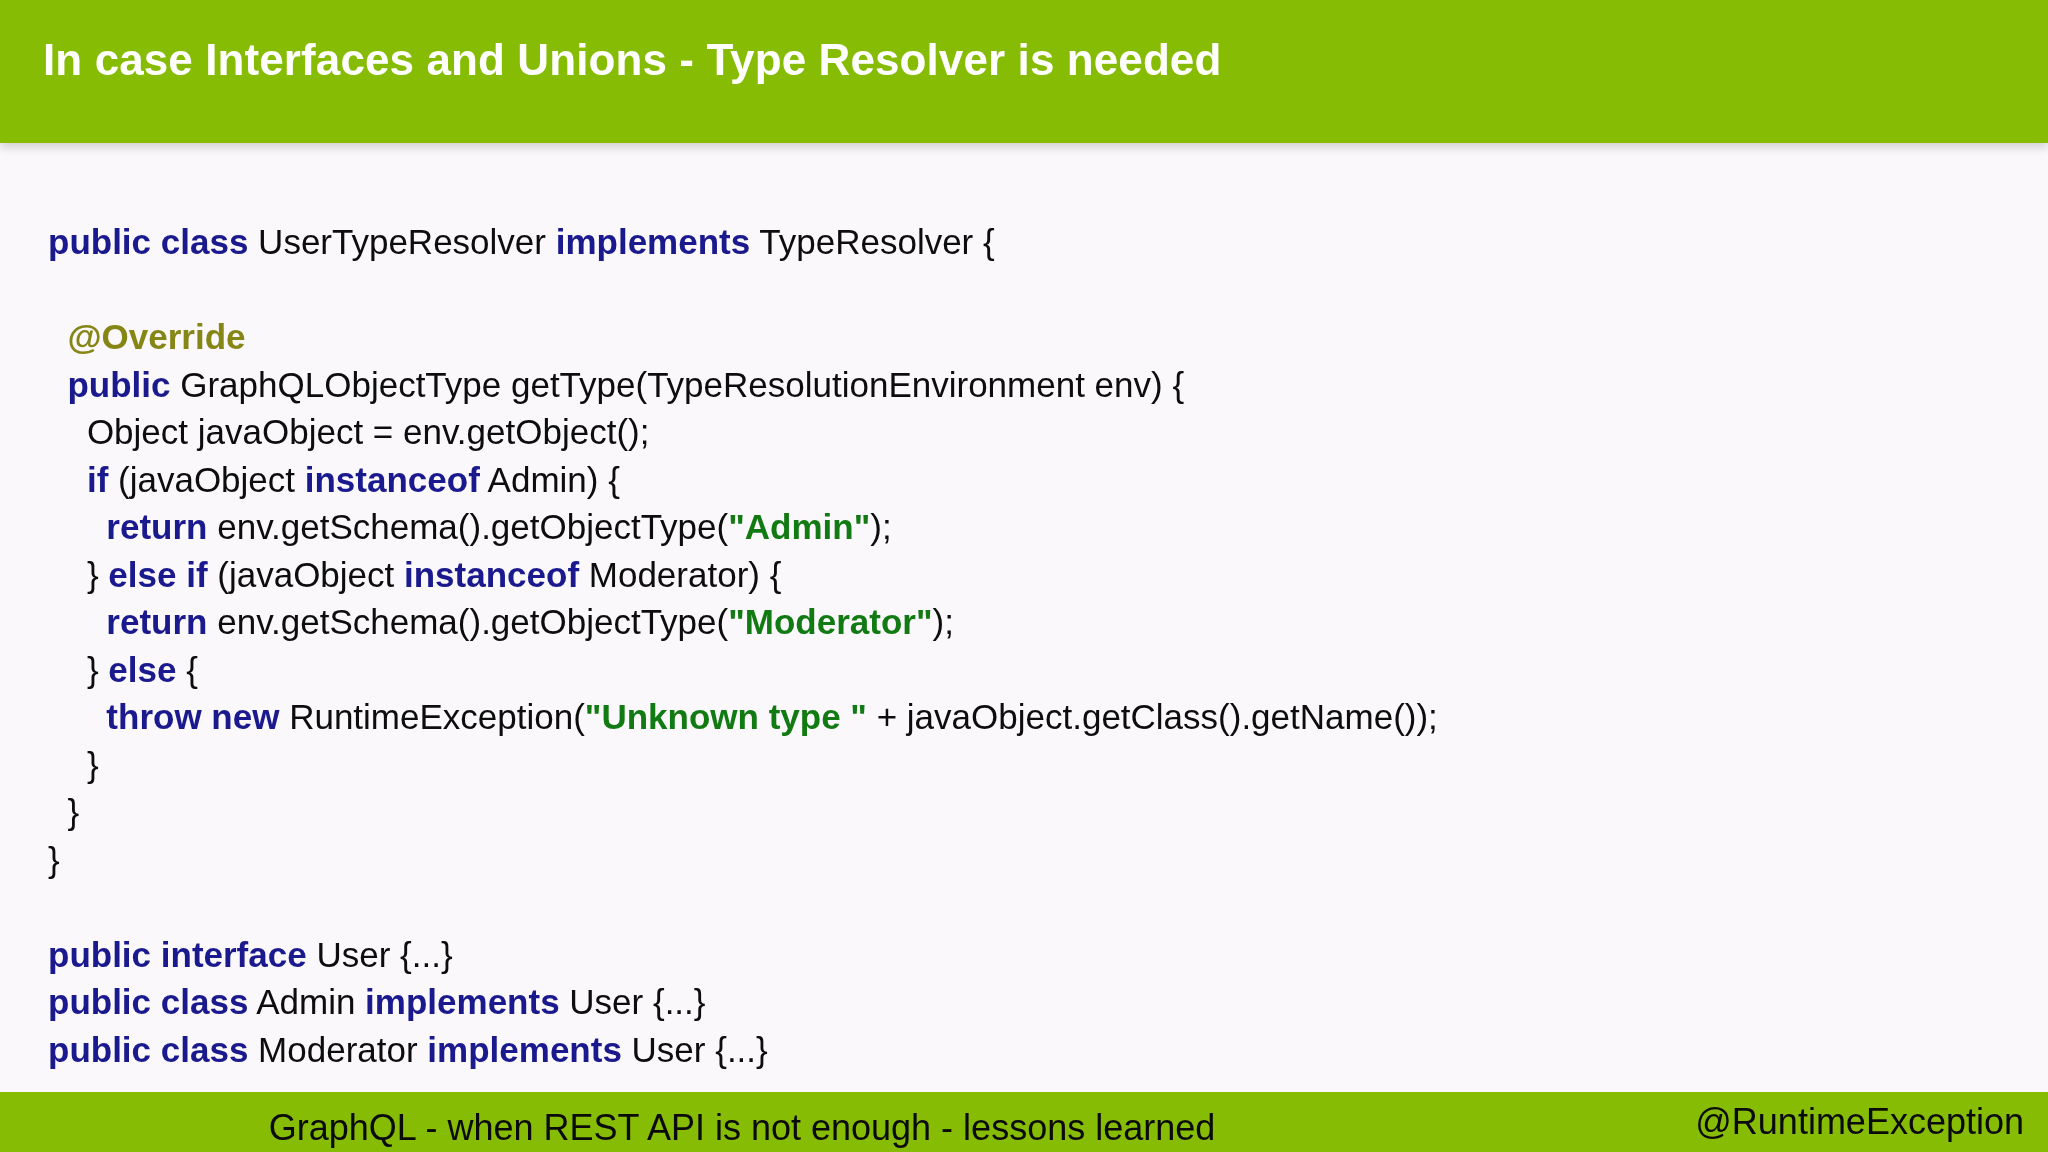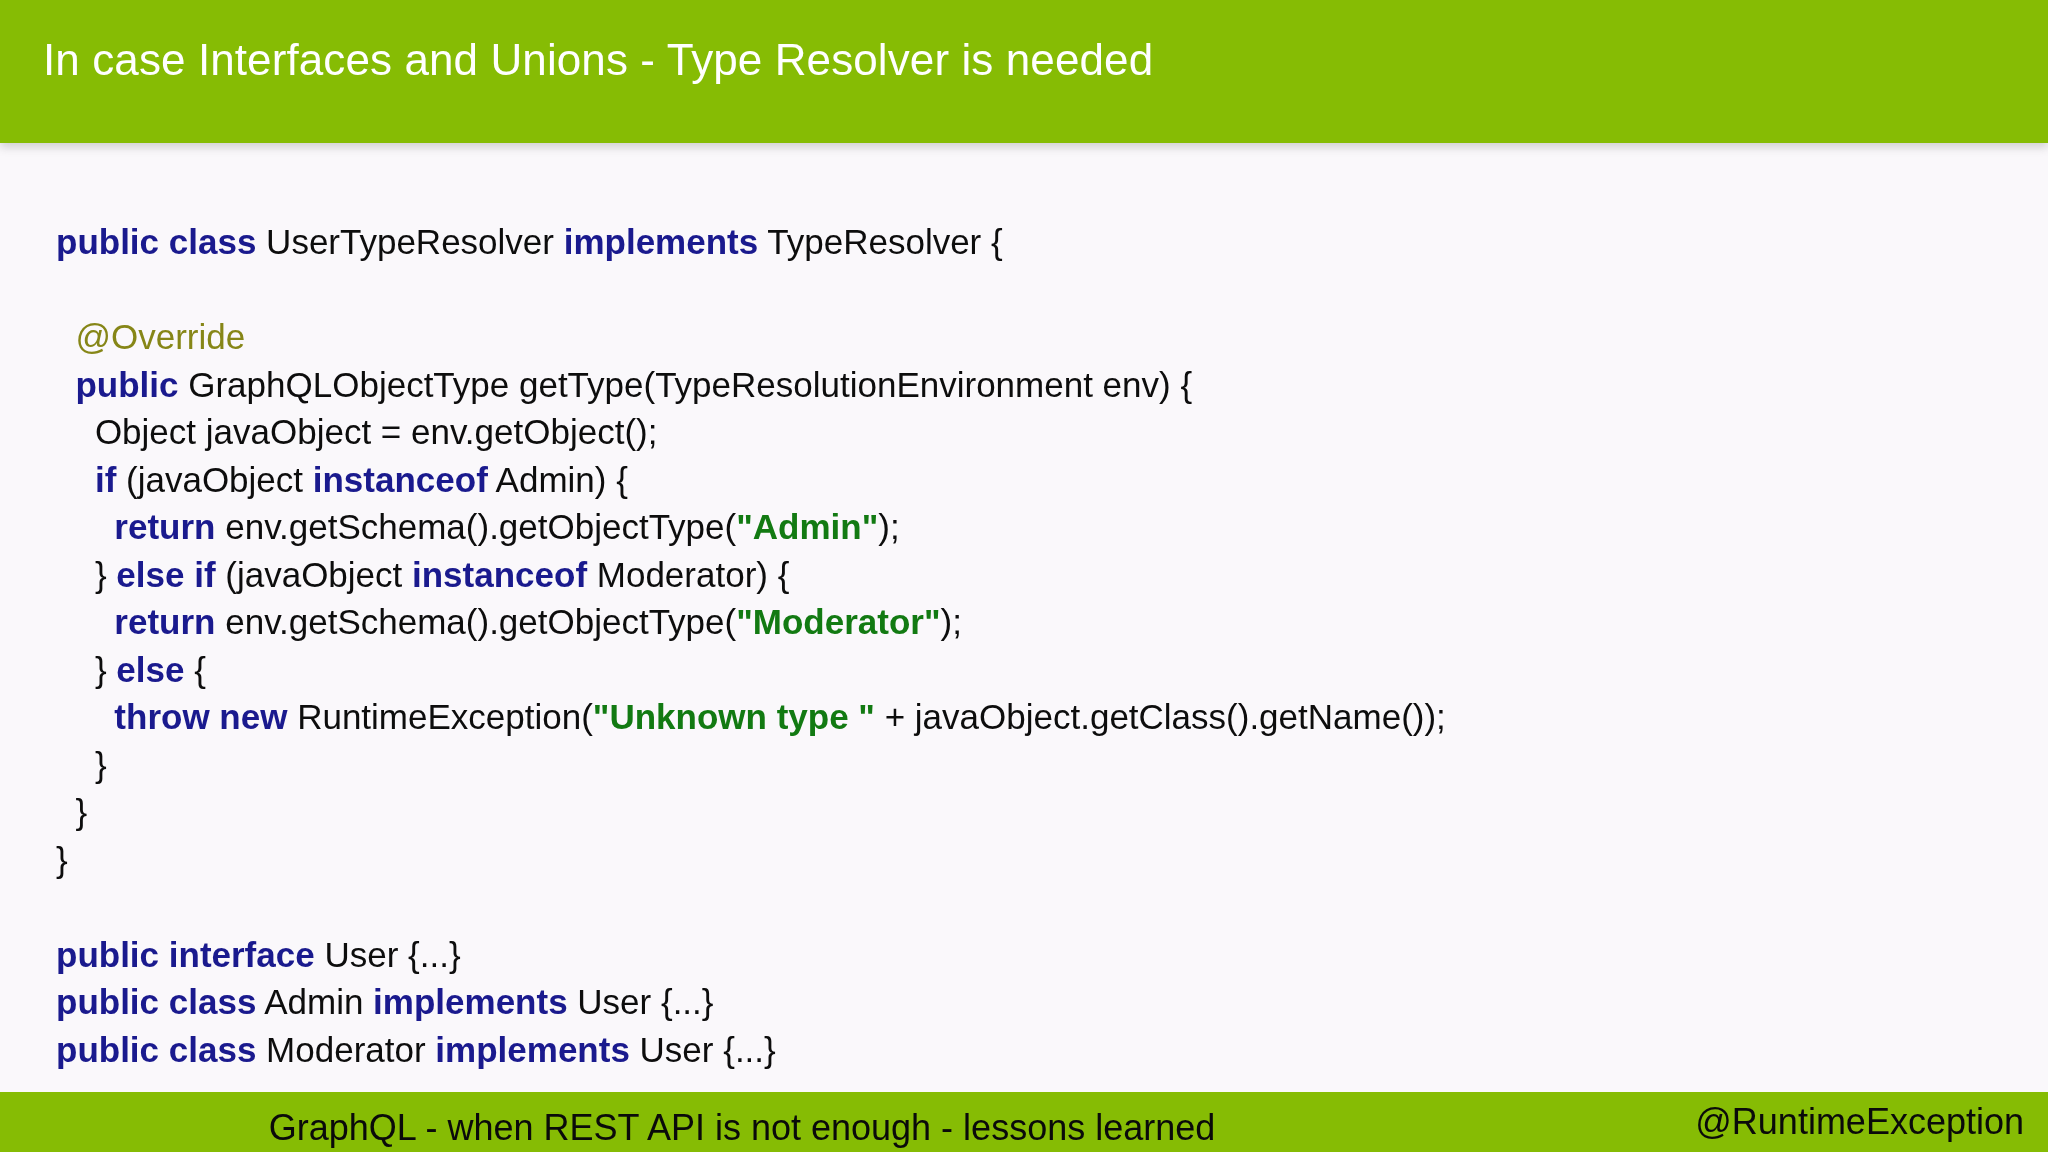--- a/index.html
+++ b/index.html
@@ -33,29 +33,29 @@
     box-shadow: 0 4px 9px rgba(60,60,60,0.22);
     z-index: 5;
   }
   #header-title {
     position: absolute;
     left: 43px;
     top: 32px;
     font-size: 44px;
     line-height: 56px;
     color: #ffffff;
-    font-weight: normal;
+    font-weight: bold;
     letter-spacing: 0.1px;
     white-space: pre;
   }
 
   
   #code-area {
     position: absolute;
-    left: 12px;
+    left: 4px;
     top: 143px;
     width: 1856px;
     height: 949px;
     background: #faf8fb;
   }
   #code-block {
     position: absolute;
     left: 44px;
     top: 75px;
     font-family: "Liberation Sans", sans-serif;
@@ -74,21 +74,21 @@
   .kw {
     color: #1a1a8e;
     font-weight: bold;
   }
   .str {
     color: #127a12;
     font-weight: bold;
   }
   .ann {
     color: #868617;
-    font-weight: normal;
+    font-weight: bold;
   }
   .pl {
     color: #0d0d0d;
     font-weight: normal;
   }
 
   
   #footer-bar {
     position: absolute;
     left: 0;

